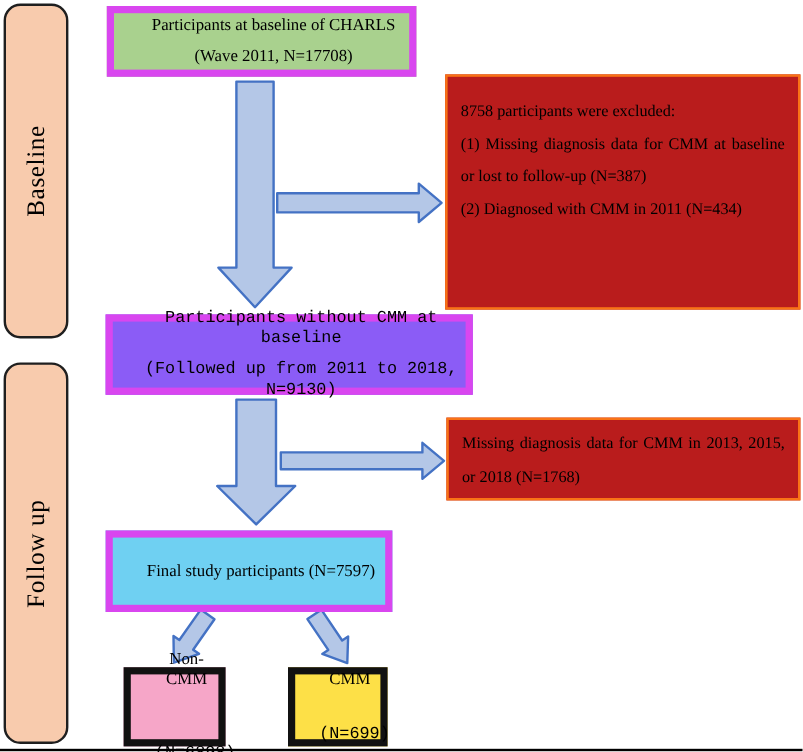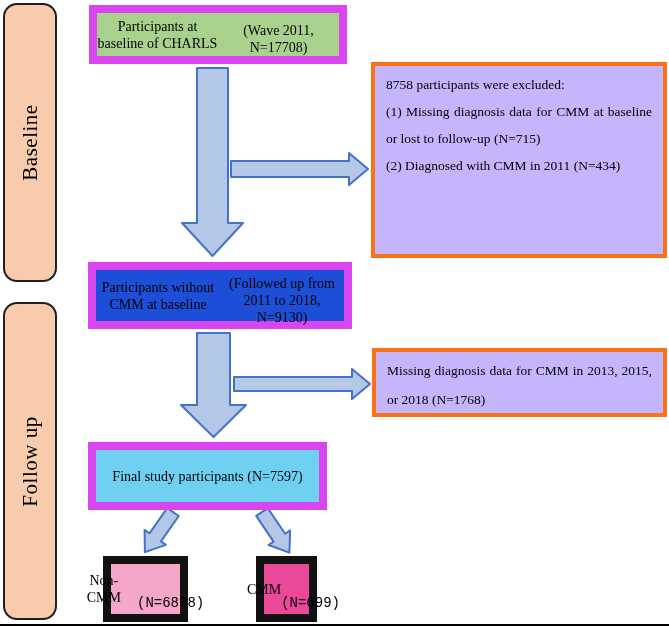--- a/index.html
+++ b/index.html
@@ -27,45 +27,47 @@
     transform: rotate(-90deg);
     white-space: nowrap;
     font-size: 21px;
     letter-spacing: 0.5px;
   }
   .bar-baseline { left: 3px; top: 3px; width: 54px; height: 279px; }
   .bar-followup { left: 3px; top: 302px; width: 54px; height: 318px; }
 
   
   .fbox {
-    border: 8px solid #d946ef;
+    border: 6px solid #d946ef;
     display: flex;
+    flex-direction: column;
     align-items: center;
     justify-content: center;
     text-align: center;
     font-size: 14px;
     line-height: 17px;
+    padding-left: 20px;
   }
   .fbox .line { width: 100%; }
   .gap8 > .line + .line { margin-top: 9px; text-align: center; }
   .gap12 > .line + .line { margin-top: 29px; font-family: Liberation Mono, monospace; }
 
   .box-green  { left: 89px;  top: 5px;   width: 258px; height: 59px; background: #a9d18e; }
-  .box-purple { left: 88px;  top: 262px; width: 264px; height: 67px; background: #1d4ed8; }
+  .box-purple { left: 88px;  top: 262px; width: 306px; height: 67px; background: #8b5cf6; font-family: Liberation Mono, monospace; }
   .box-blue   { left: 88px;  top: 442px; width: 239px; height: 68px; background: #6fd0f2; }
   .box-pink1  { left: 103px; top: 556px; width: 85px;  height: 66px; background: #f6a6c8; border-color: #111; gap: 16px; }
-  .box-pink2  { left: 256px; top: 556px; width: 61px;  height: 66px; background: #ec4899; border-color: #111; }
+  .box-pink2  { left: 240px; top: 556px; width: 83px;  height: 66px; background: #fde047; border-color: #111; }
 
   
   .gbox {
-    background: #c4b5fd;
-    border: 4px solid #f97316;
+    background: #b91c1c;
+    border: 2px solid #f97316;
     font-size: 13.5px;
     line-height: 27px;
-    padding: 5px 11px;
+    padding: 15px 11px;
   }
   .gbox p {
     margin: 0;
     text-align: justify;
     text-justify: inter-word;
   }
   .gbox p.nojust { text-align: left; }
   .gray1 { left: 371px; top: 62px;  width: 296px; height: 196px; }
   .gray2 { left: 372px; top: 348px; width: 295px; height: 69px; line-height: 29px; padding-top: 4px; }
 
@@ -114,21 +116,21 @@
     <span>Follow up</span>
   </div>
 
   <div class="abs fbox gap8 box-green">
     <div class="line">Participants at baseline of CHARLS</div>
     <div class="line">(Wave 2011, N=17708)</div>
   </div>
 
   <div class="abs gbox gray1">
     <p class="nojust">8758 participants were excluded:</p>
-    <p>(1) Missing diagnosis data for CMM at baseline or lost to follow-up (N=715)</p>
+    <p>(1) Missing diagnosis data for CMM at baseline or lost to follow-up (N=387)</p>
     <p>(2) Diagnosed with CMM in 2011 (N=434)</p>
   </div>
 
   <div class="abs fbox gap8 box-purple">
     <div class="line">Participants without CMM at baseline</div>
     <div class="line">(Followed up from 2011 to 2018, N=9130)</div>
   </div>
 
   <div class="abs gbox gray2">
     <p>Missing diagnosis data for CMM in 2013, 2015, or 2018 (N=1768)</p>

